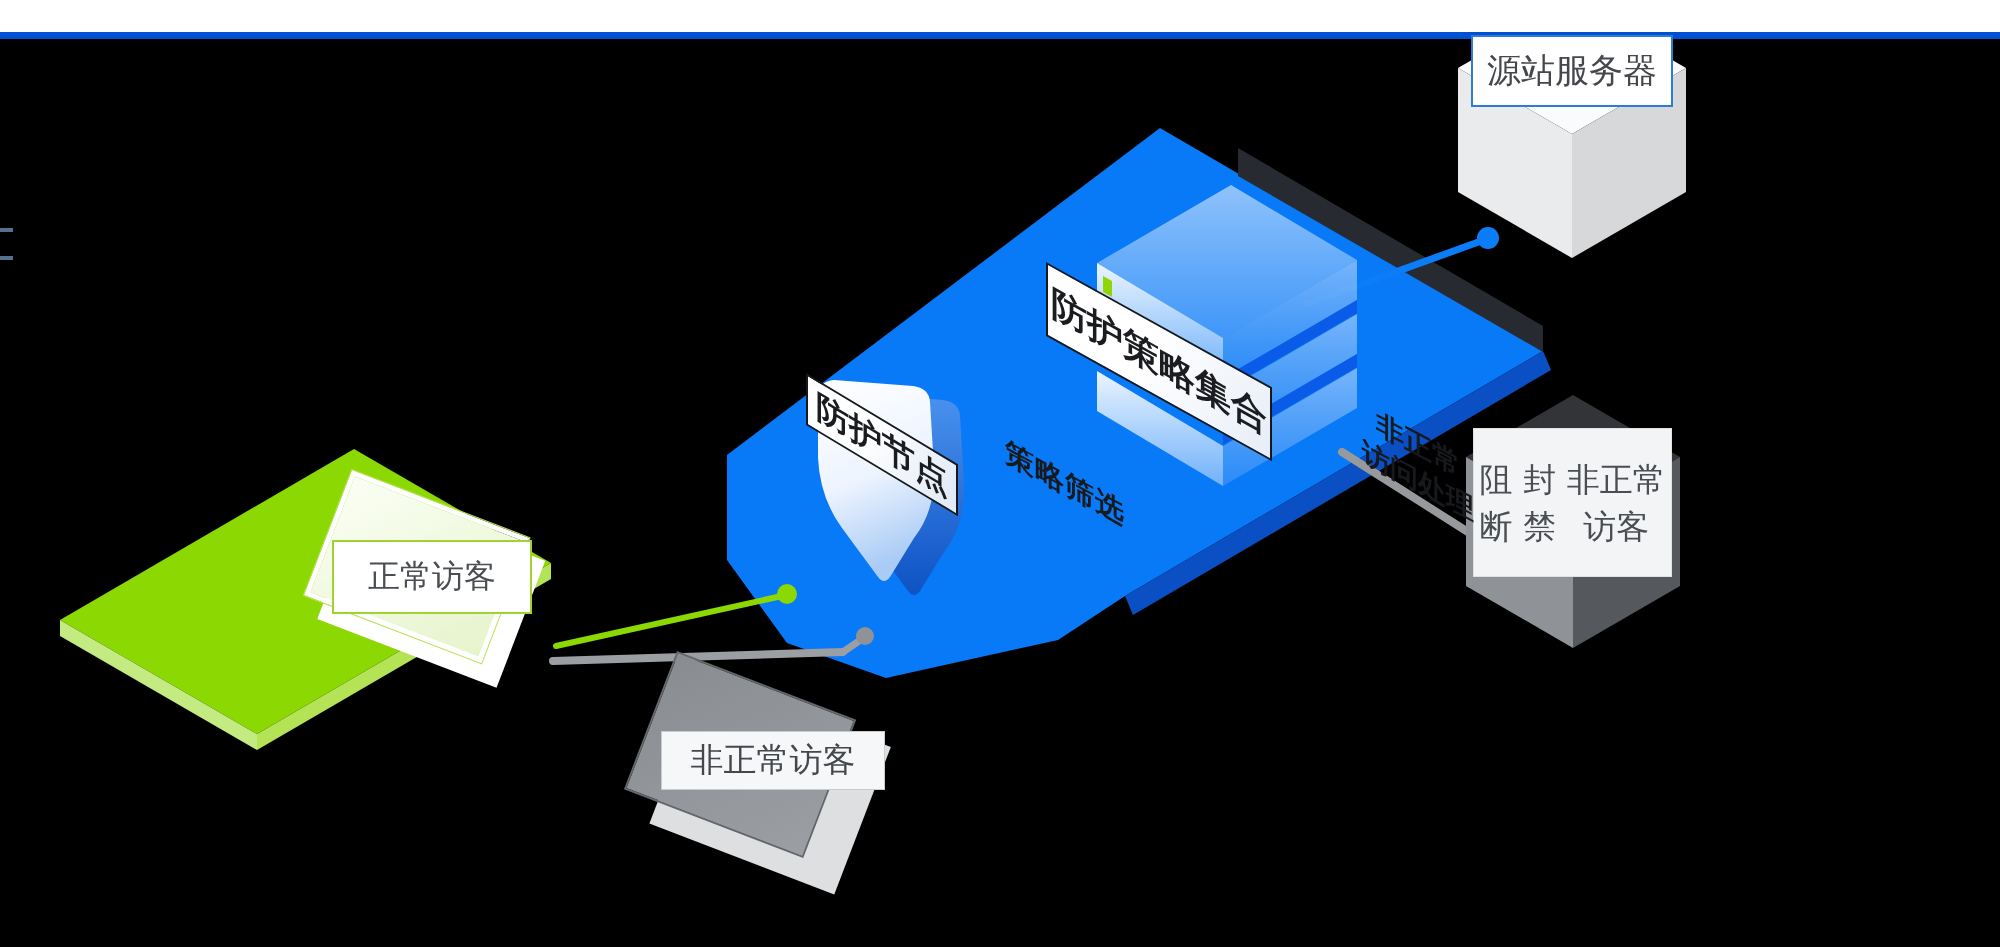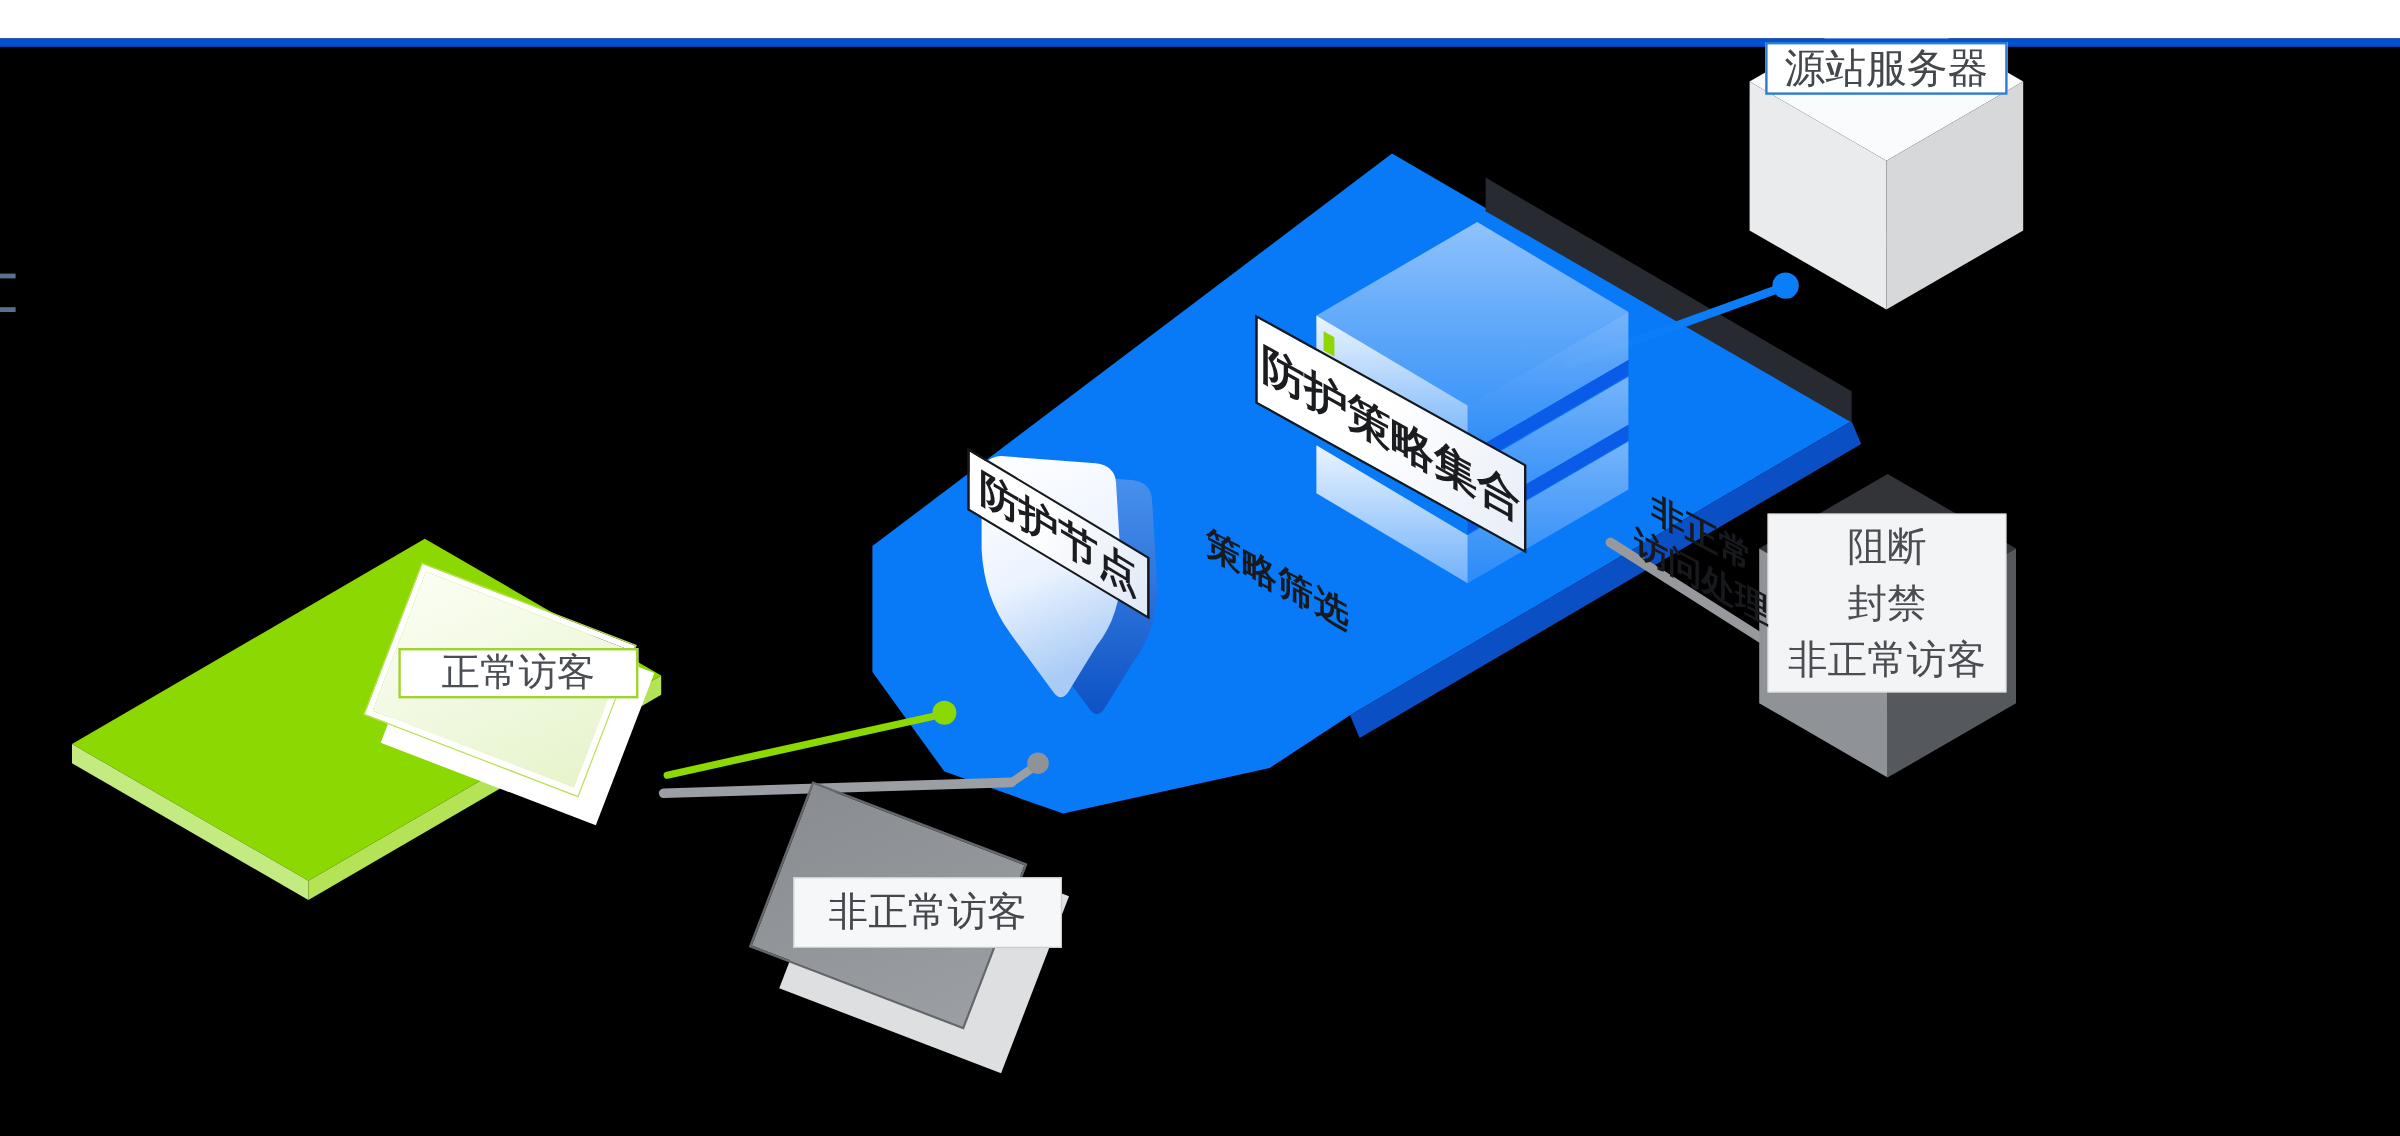--- a/index.html
+++ b/index.html
@@ -9,29 +9,29 @@
     font-family:"DejaVu Sans","Liberation Sans",sans-serif;
   }
   .stage svg{position:absolute;left:0;top:0;}
   .lbl{
     position:absolute;display:flex;align-items:center;justify-content:center;
     box-sizing:border-box;text-align:center;
     color:#44474b;background:#fff;
   }
   .lbl-plain{font-weight:400;}
   .lbl-skew{transform-origin:0 0;font-weight:600;color:#1a1c1f;}
-  .origin-label{left:1471px;top:35px;width:202px;height:44px;border:2px solid #2b7cd6;font-size:34px;}
+  .origin-label{left:1471px;top:35px;width:202px;height:72px;border:2px solid #2b7cd6;font-size:34px;}
   .policyset-label{left:1046px;top:262px;width:226px;height:74px;border:2px solid #17181a;
     background:linear-gradient(115deg,#ffffff 45%,#e7edf7);transform:skewY(29deg);font-size:36px;}
   .node-label{left:806px;top:373px;width:152px;height:52px;border:2px solid #17181a;
     background:linear-gradient(115deg,#ffffff 40%,#dfe8f5);transform:skewY(31deg);font-size:33px;}
-  .normal-label{left:332px;top:540px;width:200px;height:42px;border:2px solid #9fd32f;font-size:32px;color:#4a4d52;}
+  .normal-label{left:332px;top:540px;width:200px;height:74px;border:2px solid #9fd32f;font-size:32px;color:#4a4d52;}
   .abnormal-label{left:661px;top:731px;width:224px;height:59px;border:1px solid #c9ccce;background:#f6f7f8;font-size:33px;}
   .action-label{left:1473px;top:428px;width:199px;height:149px;background:#f3f4f6;border:1px solid #dfe1e3;
-    font-size:33px;line-height:47px;color:#4a4e53;flex-direction:column;}
+    font-size:33px;line-height:47px;color:#4a4e53;}
   .anno{
     position:absolute;transform-origin:0 0;transform:skewY(28deg);
     font-weight:700;color:#17191c;text-align:center;
   }
   .anno-filter{left:1003px;top:431px;width:124px;font-size:29px;letter-spacing:1px;}
   .anno-handling{left:1350px;top:391px;width:136px;font-size:28px;line-height:36px;}
   .card{position:absolute;transform-origin:0 0;transform:rotate(21deg);box-sizing:border-box;}
   .card-normal-back{left:366px;top:492px;width:192px;height:136px;background:#ffffff;}
   .card-normal{left:352px;top:470px;width:190px;height:134px;border:5px solid #ffffff;outline:1px solid #b9e156;
     background:linear-gradient(135deg,#fbfef4,#e6f4cc);}

